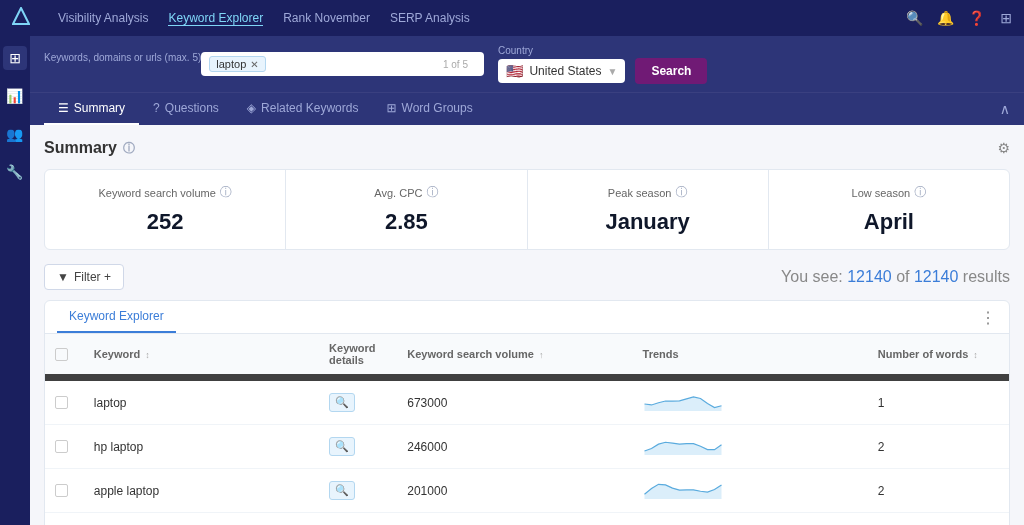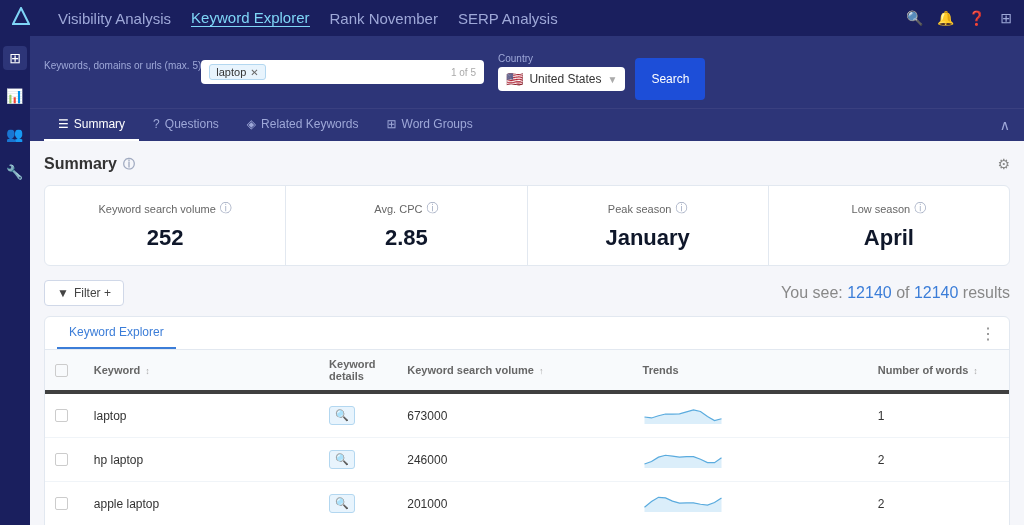--- a/index.html
+++ b/index.html
@@ -16,21 +16,21 @@
     }
     .top-nav-logo {
       color: white;
       font-weight: bold;
       font-size: 16px;
       margin-right: 8px;
     }
     .top-nav a {
       color: #9ea8d8;
       text-decoration: none;
-      font-size: 15px;
+      font-size: 12px;
     }
     .top-nav a.active { color: #7fd6f7; border-bottom: 1px solid #7fd6f7; }
     .top-nav-right {
       margin-left: auto;
       display: flex;
       gap: 14px;
       align-items: center;
     }
     .top-nav-right span { color: #9ea8d8; cursor: pointer; font-size: 14px; }
 
@@ -95,27 +95,27 @@
       align-items: center;
       gap: 6px;
       background: white;
       border-radius: 4px;
       padding: 4px 8px;
       font-size: 12px;
       cursor: pointer;
     }
     .flag { font-size: 14px; }
     .search-btn {
-      background: #1d4ed8;
+      background: #701a75;
       color: white;
       border: none;
       border-radius: 4px;
-      padding: 14px 16px;
-      font-size: 12px;
-      font-weight: 400;
+      padding: 6px 16px;
+      font-size: 12px;
+      font-weight: 700;
       cursor: pointer;
     }
 
     
     .tabs-area {
       background: #2d3578;
       display: flex;
       align-items: center;
       padding: 0 14px;
       border-top: 1px solid #3a4080;
@@ -211,21 +211,21 @@
     .table-tab-more { margin-left: auto; color: #888; cursor: pointer; font-size: 16px; letter-spacing: 1px; }
 
     table { width: 100%; border-collapse: collapse; font-size: 12px; }
     thead tr { background: #f8fafc; }
     th {
       padding: 8px 10px;
       text-align: left;
       font-size: 11px;
       font-weight: 600;
       color: #666;
-      border-bottom: 4px solid #404040;
+      border-bottom: 7px solid #404040;
       white-space: nowrap;
     }
     td { padding: 8px 10px; border-bottom: 1px solid #f0f4f8; color: #333; vertical-align: middle; }
     tr:last-child td { border-bottom: none; }
     .cb-col { width: 28px; }
     .keyword-col { width: 200px; }
     .details-col { width: 50px; }
     .volume-col { width: 200px; }
     .trends-col { width: 200px; }
     .words-col { width: 120px; }
@@ -278,21 +278,21 @@
 
     <div class="search-bar-area">
       <div style="display:flex; flex-direction:row; flex:1; max-width:440px;">
         <span style="color:#9ea8d8; font-size:10px; margin-bottom:3px;">Keywords, domains or urls (max. 5)</span>
         <div class="search-input-container">
           <div class="tag">
             <span>laptop</span>
             <span class="close">✕</span>
           </div>
           <input type="text" placeholder="" style="">
-          <span style="position:absolute; right:8px; color:#aaa; font-size:10px;">1 of 5</span>
+          <span style="position:absolute; right:16px; color:#aaa; font-size:10px;">1 of 5</span>
         </div>
       </div>
       <div style="display:flex; flex-direction:column; margin-left:4px;">
         <span style="color:#9ea8d8; font-size:10px; margin-bottom:3px;">Country</span>
         <div class="country-select">
           <span class="flag">🇺🇸</span>
           <span>United States</span>
           <span style="font-size:10px; color:#aaa;">▼</span>
         </div>
       </div>

